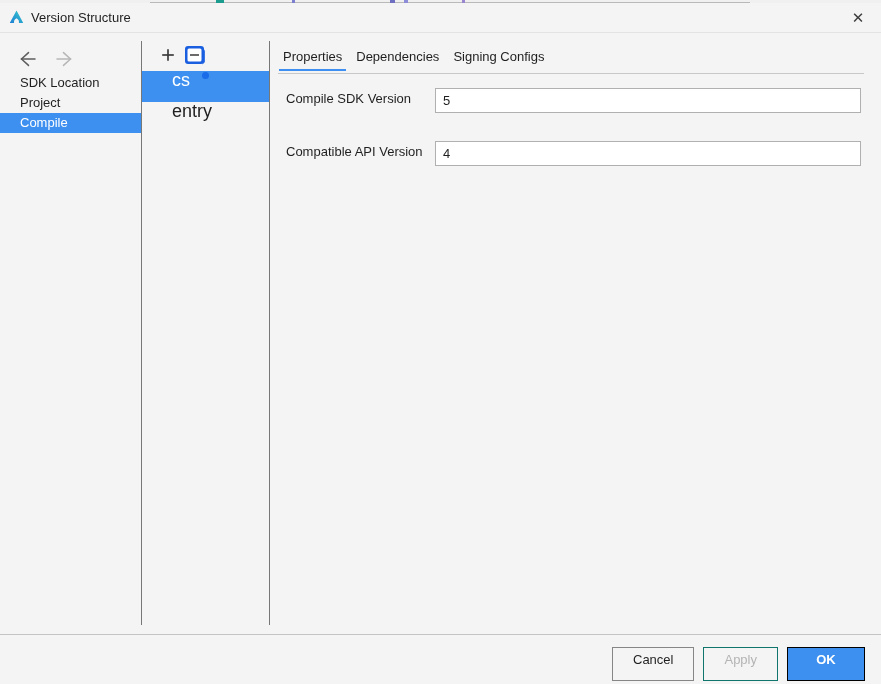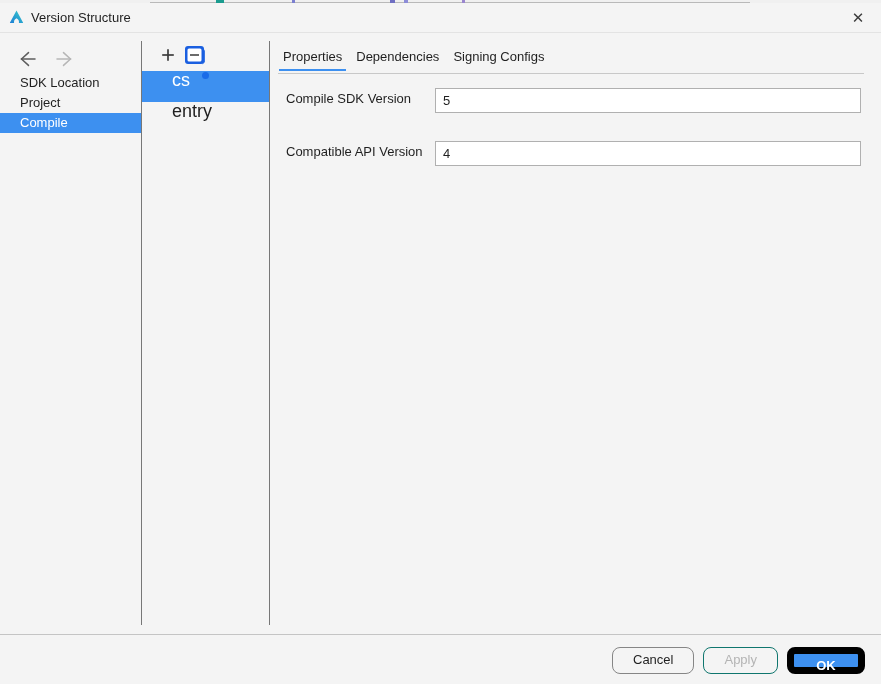--- a/index.html
+++ b/index.html
@@ -294,44 +294,44 @@
     box-sizing: border-box;
   }
   #footer-buttons {
     position: absolute;
     right: 16px; top: 12px;
     display: flex;
     align-items: center;
     gap: 9px;
   }
   .dlg-button {
-    height: 27px;
+    height: 34px;
     min-width: 72px;
     padding: 0 20px;
     font-family: "Liberation Sans", sans-serif;
     font-size: 13px;
     box-sizing: border-box;
-    border-radius: 8px;
+    border-radius: 0;
     cursor: default;
     line-height: 24px;
     text-align: center;
   }
   .dlg-button.secondary {
     background: #f4f4f4;
     border: 1px solid #868686;
     color: #1f1f1f;
   }
   .dlg-button.disabled {
     background: #f4f4f4;
     border: 1px solid #0f766e;
     color: #b4b4b4;
   }
   .dlg-button.primary {
     background: #3d90f0;
-    border: 7px solid #000000;
+    border: 1px solid #000000;
     color: #ffffff;
     font-weight: bold;
     min-width: 78px;
   }
 </style>
 </head>
 <body>
 
 <div id="behind-sliver">
   <div class="bs-line"></div>

